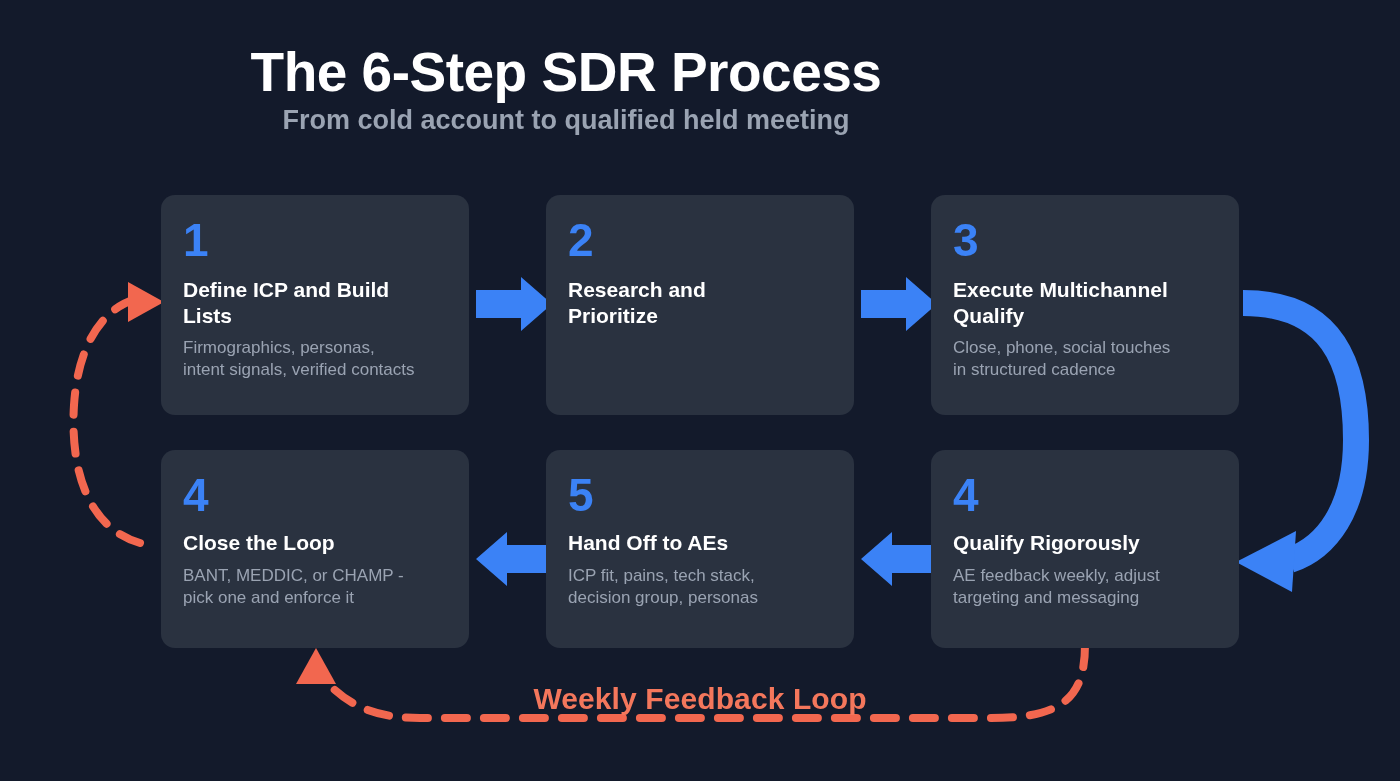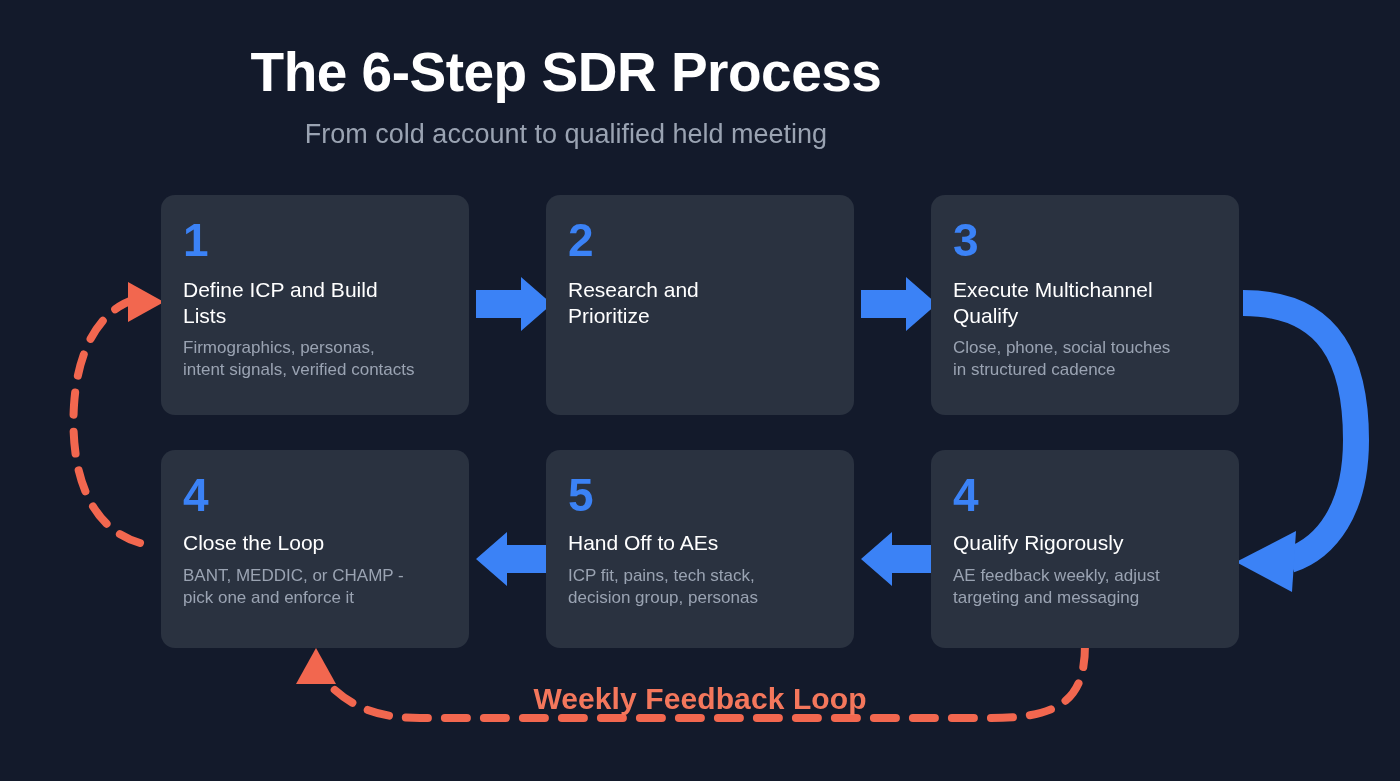--- a/index.html
+++ b/index.html
@@ -33,23 +33,23 @@
     font-size: 55px;
     font-weight: bold;
     color: #ffffff;
     letter-spacing: -0.5px;
     line-height: 1.05;
     margin: 0;
   }
   .subtitle {
     font-size: 27px;
     color: #9aa3b2;
-    margin: 18px 0 0 0;
+    margin: 4px 0 0 0;
     line-height: 1.1;
-    font-weight: normal;
+    font-weight: bold;
   }
 
   
   #connectors {
     position: absolute;
     top: 0;
     left: 0;
     width: 1400px;
     height: 781px;
     pointer-events: none;
@@ -66,21 +66,21 @@
   }
   .card-num {
     font-size: 46px;
     font-weight: bold;
     color: #3b82f6;
     line-height: 1;
     margin: 0 0 14px 0;
   }
   .card-title {
     font-size: 21px;
-    font-weight: normal;
+    font-weight: bold;
     color: #ffffff;
     line-height: 1.22;
     margin: 0 0 9px 0;
     white-space: pre-line;
   }
   .card-desc {
     font-size: 17px;
     color: #9aa3b2;
     line-height: 1.3;
     margin: 0;

